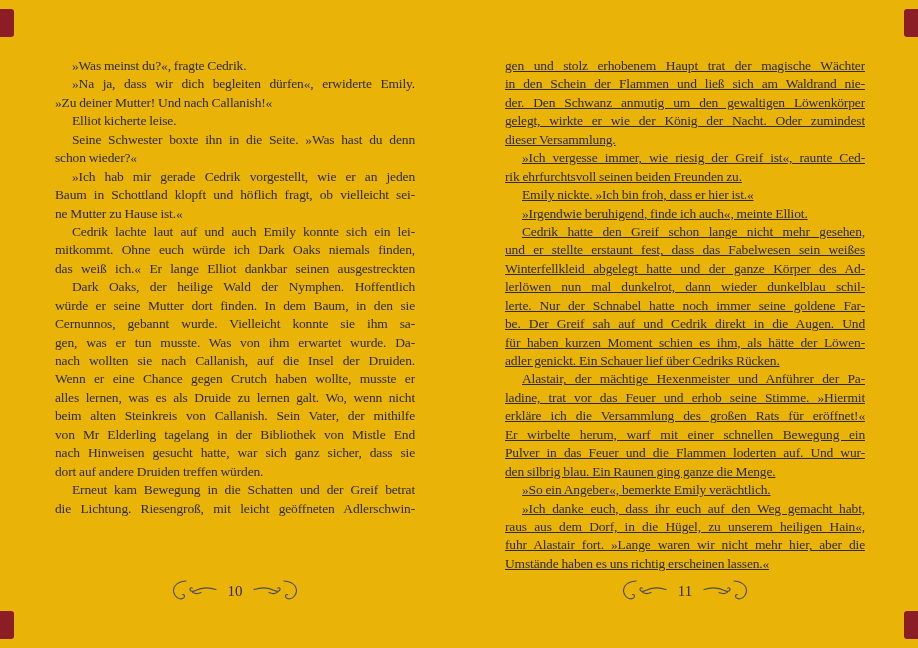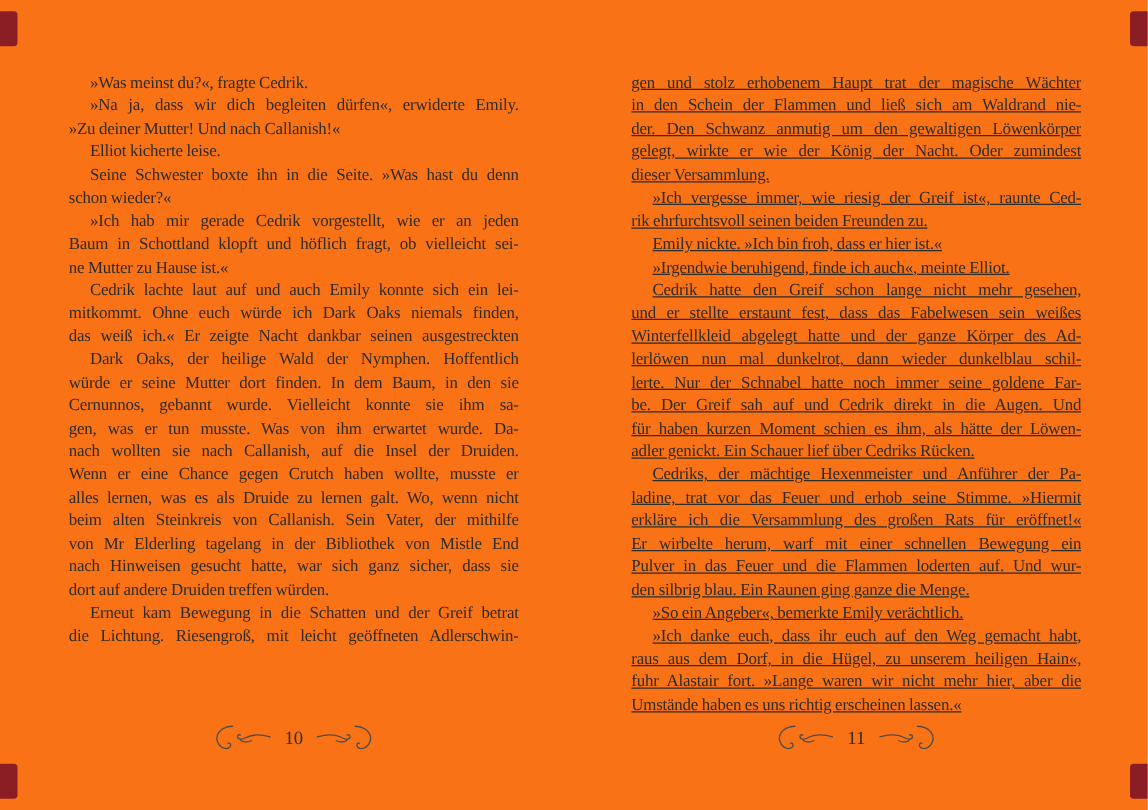--- a/index.html
+++ b/index.html
@@ -2,21 +2,21 @@
 <html><head>
 <meta charset="utf-8">
 <style>
   html,body{margin:0;padding:0;}
   body{
     width:918px;height:648px;
     background:#ffffff;
     font-family:"Liberation Serif","DejaVu Serif",serif;
     position:relative;overflow:hidden;
   }
-  .spread{position:absolute;inset:0;background:#f97316;}
+  .spread{position:absolute;inset:0;background:#eab308;}
   
   .corner{position:absolute;width:14px;height:28px;}
   .corner.tl{left:0;top:9px;border-radius:0 3px 3px 0;}
   .corner.tr{right:0;top:9px;border-radius:3px 0 0 3px;}
   .corner.bl{left:0;bottom:9px;border-radius:0 3px 3px 0;}
   .corner.br{right:0;bottom:9px;border-radius:3px 0 0 3px;}
   .textcol{
     position:absolute;top:57px;width:360px;
     font-size:13.5px;line-height:18.45px;
     letter-spacing:-0.15px;word-spacing:-0.3px;
@@ -48,21 +48,21 @@
       <div class="line ind j">»Na ja, dass wir dich begleiten dürfen«, erwiderte Emily.</div>
       <div class="line">»Zu deiner Mutter! Und nach Callanish!«</div>
       <div class="line ind">Elliot kicherte leise.</div>
       <div class="line ind j">Seine Schwester boxte ihn in die Seite. »Was hast du denn</div>
       <div class="line">schon wieder?«</div>
       <div class="line ind j">»Ich hab mir gerade Cedrik vorgestellt, wie er an jeden</div>
       <div class="line j">Baum in Schottland klopft und höflich fragt, ob vielleicht sei-</div>
       <div class="line">ne Mutter zu Hause ist.«</div>
       <div class="line ind j">Cedrik lachte laut auf und auch Emily konnte sich ein lei-</div>
       <div class="line j">mitkommt. Ohne euch würde ich Dark Oaks niemals finden,</div>
-      <div class="line j">das weiß ich.« Er zeigte Nacht dankbar seinen ausgestreckten</div>
+      <div class="line j">das weiß ich.« Er lange Elliot dankbar seinen ausgestreckten</div>
       <div class="line ind j">Dark Oaks, der heilige Wald der Nymphen. Hoffentlich</div>
       <div class="line j">würde er seine Mutter dort finden. In dem Baum, in den sie</div>
       <div class="line j">Cernunnos, gebannt wurde. Vielleicht konnte sie ihm sa-</div>
       <div class="line j">gen, was er tun musste. Was von ihm erwartet wurde. Da-</div>
       <div class="line j">nach wollten sie nach Callanish, auf die Insel der Druiden.</div>
       <div class="line j">Wenn er eine Chance gegen Crutch haben wollte, musste er</div>
       <div class="line j">alles lernen, was es als Druide zu lernen galt. Wo, wenn nicht</div>
       <div class="line j">beim alten Steinkreis von Callanish. Sein Vater, der mithilfe</div>
       <div class="line j">von Mr Elderling tagelang in der Bibliothek von Mistle End</div>
       <div class="line j">nach Hinweisen gesucht hatte, war sich ganz sicher, dass sie</div>
@@ -81,21 +81,21 @@
       <div class="line ind">Emily nickte. »Ich bin froh, dass er hier ist.«</div>
       <div class="line ind">»Irgendwie beruhigend, finde ich auch«, meinte Elliot.</div>
       <div class="line ind j">Cedrik hatte den Greif schon lange nicht mehr gesehen,</div>
       <div class="line j">und er stellte erstaunt fest, dass das Fabelwesen sein weißes</div>
       <div class="line j">Winterfellkleid abgelegt hatte und der ganze Körper des Ad-</div>
       <div class="line j">lerlöwen nun mal dunkelrot, dann wieder dunkelblau schil-</div>
       <div class="line j">lerte. Nur der Schnabel hatte noch immer seine goldene Far-</div>
       <div class="line j">be. Der Greif sah auf und Cedrik direkt in die Augen. Und</div>
       <div class="line j">für haben kurzen Moment schien es ihm, als hätte der Löwen-</div>
       <div class="line">adler genickt. Ein Schauer lief über Cedriks Rücken.</div>
-      <div class="line ind j">Cedriks, der mächtige Hexenmeister und Anführer der Pa-</div>
+      <div class="line ind j">Alastair, der mächtige Hexenmeister und Anführer der Pa-</div>
       <div class="line j">ladine, trat vor das Feuer und erhob seine Stimme. »Hiermit</div>
       <div class="line j">erkläre ich die Versammlung des großen Rats für eröffnet!«</div>
       <div class="line j">Er wirbelte herum, warf mit einer schnellen Bewegung ein</div>
       <div class="line j">Pulver in das Feuer und die Flammen loderten auf. Und wur-</div>
       <div class="line">den silbrig blau. Ein Raunen ging ganze die Menge.</div>
       <div class="line ind">»So ein Angeber«, bemerkte Emily verächtlich.</div>
       <div class="line ind j">»Ich danke euch, dass ihr euch auf den Weg gemacht habt,</div>
       <div class="line j">raus aus dem Dorf, in die Hügel, zu unserem heiligen Hain«,</div>
       <div class="line j">fuhr Alastair fort. »Lange waren wir nicht mehr hier, aber die</div>
       <div class="line">Umstände haben es uns richtig erscheinen lassen.«</div>

